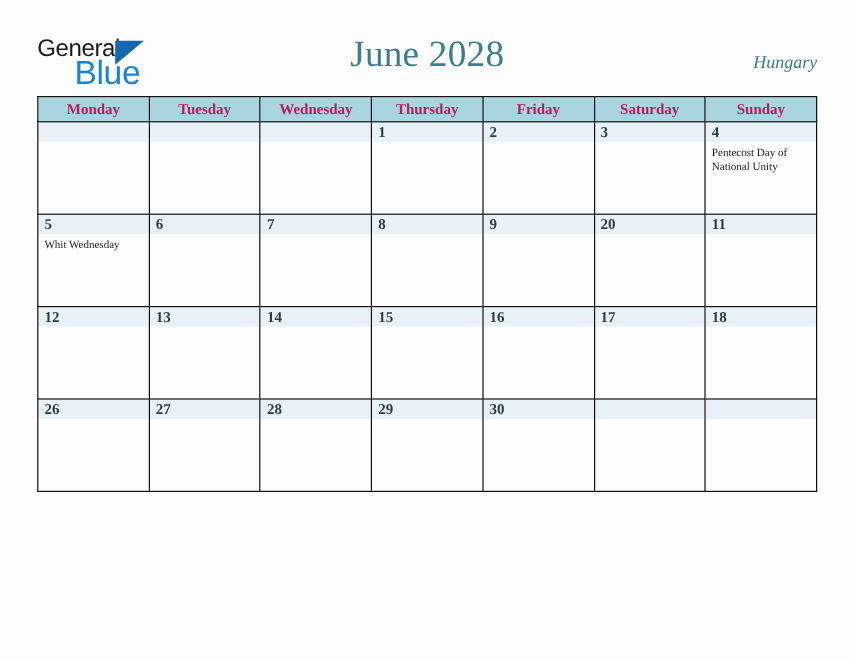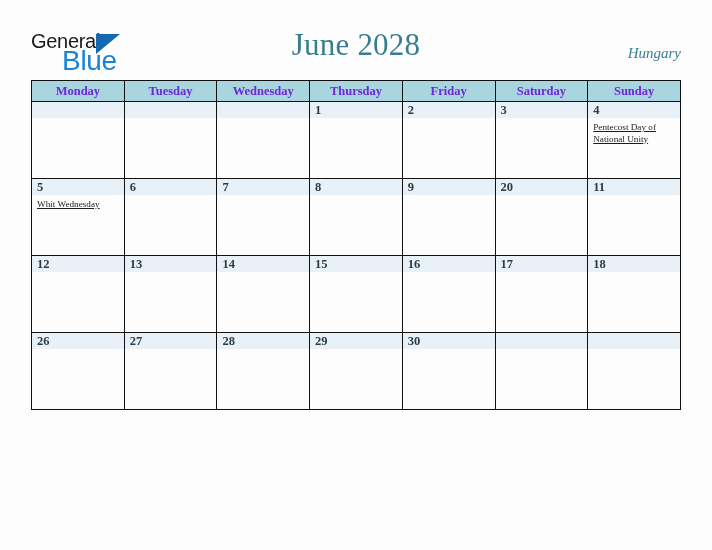--- a/index.html
+++ b/index.html
@@ -92,21 +92,21 @@
     border-collapse: collapse;
     table-layout: fixed;
   }
   #calendar th {
     background: #a8d5de;
     border: 1px solid #111111;
     height: 20px;
     font-family: "Liberation Serif", serif;
     font-size: 12.5px;
     font-weight: bold;
-    color: #6d28d9;
+    color: #be185d;
     text-align: center;
     padding: 0;
   }
   #calendar td {
     border: 1px solid #111111;
     width: 92.85px;
     height: 76px;
     vertical-align: top;
     padding: 0;
     background: #fdfdfd;
@@ -121,21 +121,20 @@
     font-weight: bold;
     color: #2c3c46;
   }
   .holiday-text {
     padding: 4px 4px 0 5px;
     font-family: "Liberation Serif", serif;
     font-size: 9.2px;
     line-height: 11.5px;
     color: #1c1c1c;
     word-wrap: break-word;
-    text-decoration: underline;
   }
 </style>
 </head>
 <body>
 
 <div id="header">
 
   <div id="logo">
     <span id="logo-general">General</span>
     <span id="logo-triangle"></span>

